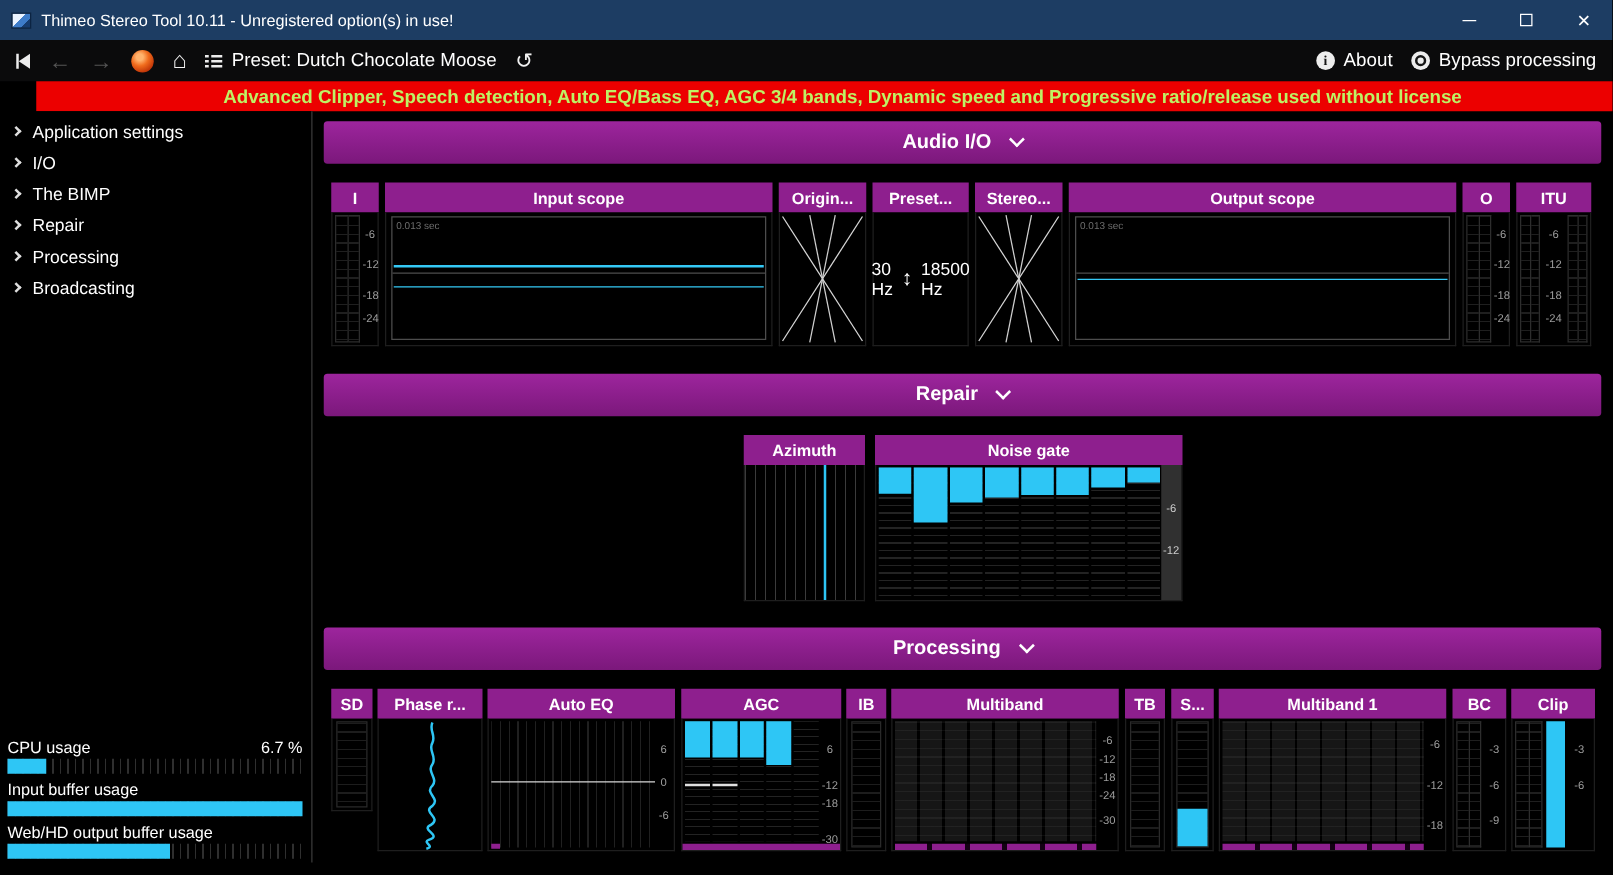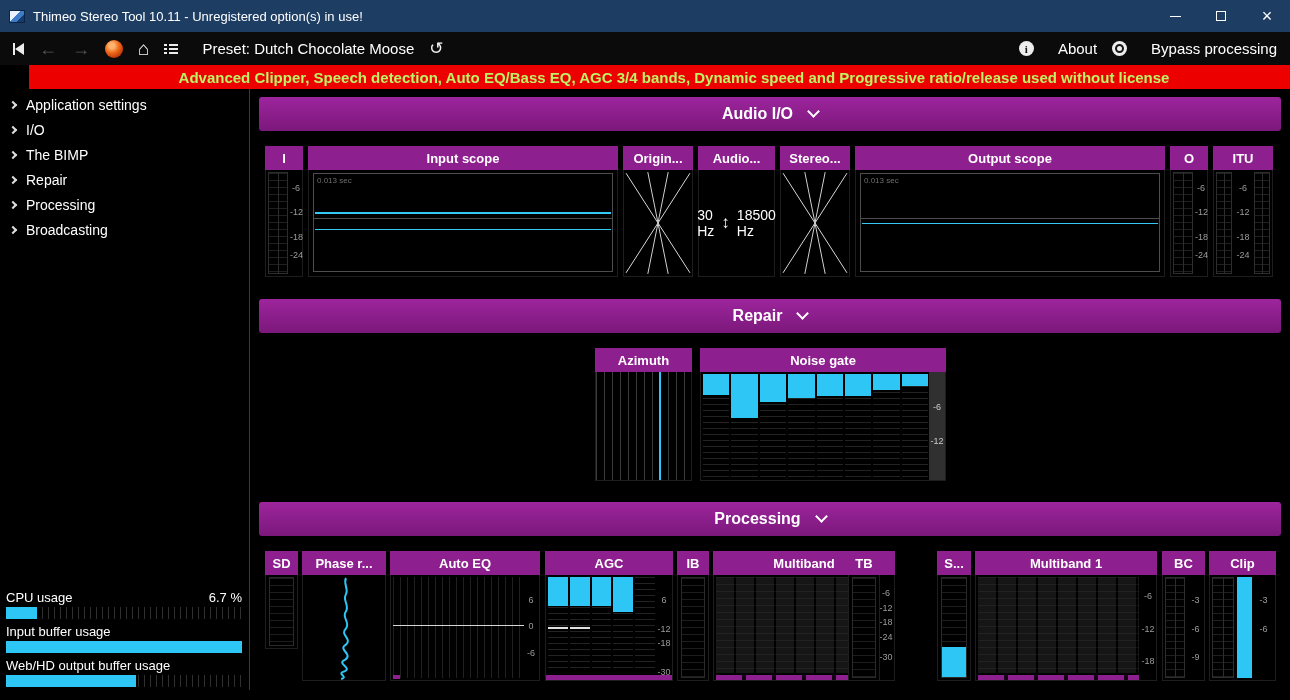--- a/index.html
+++ b/index.html
@@ -24,21 +24,21 @@
   .toolbar { position:absolute; left:0; top:32px; width:100%; height:33px; background:#0b0b0c;
              display:flex; align-items:center; padding:0 13px; gap:15px; }
   .tb-first { display:flex; align-items:center; }
   .tb-first .bar { width:2px; height:12px; background:#ececec; }
   .tb-first .tri { width:0; height:0; border-top:6px solid transparent; border-bottom:6px solid transparent;
                    border-right:9px solid #ececec; }
   .tb-arrow { font-size:18px; color:#565656; line-height:1; }
   .tb-logo { width:18px; height:18px; border-radius:50%;
              background:radial-gradient(circle at 38% 32%, #ffb36d 0 16%, #f06c1d 42%, #c23708 74%, #7c1d02 100%); }
   .tb-home { font-size:19px; color:#f2f2f2; line-height:1; }
-  .tb-group { display:flex; align-items:center; gap:24px; color:#fff; font-size:15px; }
+  .tb-group { display:flex; align-items:center; gap:7px; color:#fff; font-size:15px; }
   .preset-icon { width:14px; height:12px; }
   .tb-undo { font-size:17px; color:#f2f2f2; line-height:1; }
   .tb-spacer { flex:1; }
   .icon-info { width:15px; height:15px; border-radius:50%; background:#ededed; color:#161616; flex:none;
                font-size:11px; font-weight:bold; font-family:"Liberation Serif", serif;
                display:flex; align-items:center; justify-content:center; }
   .icon-bypass { width:15px; height:15px; border-radius:50%; background:#ededed; flex:none;
                  display:flex; align-items:center; justify-content:center; }
   .icon-bypass span { width:9px; height:9px; border:2px solid #161616; border-radius:50%; display:block; }
 
@@ -280,21 +280,21 @@
       <svg class="gsvg" viewBox="0 0 100 100" preserveAspectRatio="none">
         <line x1="3" y1="3" x2="97" y2="97" stroke="#d8d8d8" stroke-width="1" vector-effect="non-scaling-stroke"></line>
         <line x1="97" y1="3" x2="3" y2="97" stroke="#d8d8d8" stroke-width="1" vector-effect="non-scaling-stroke"></line>
         <line x1="35" y1="2" x2="65" y2="98" stroke="#cfcfcf" stroke-width="1" vector-effect="non-scaling-stroke"></line>
         <line x1="65" y1="2" x2="35" y2="98" stroke="#cfcfcf" stroke-width="1" vector-effect="non-scaling-stroke"></line>
       </svg>
     </div>
   </div>
 
   <div class="panel" style="left:698px; top:146px; width:77px; height:131px">
-    <div class="phead">Audio...</div>
+    <div class="phead">Preset...</div>
     <div class="pbody">
       <div class="bp">
         <span>30 Hz</span>
         <span class="rng">↕</span>
         <span>18500 Hz</span>
       </div>
     </div>
   </div>
 
   <div class="panel" style="left:780px; top:146px; width:70px; height:131px">
@@ -486,21 +486,21 @@
         <span class="ml" style="top:17%">-6</span>
         <span class="ml" style="top:31%">-12</span>
         <span class="ml" style="top:45%">-18</span>
         <span class="ml" style="top:59%">-24</span>
         <span class="ml" style="top:78%">-30</span>
       </div>
       <div class="mbstrip"></div>
     </div>
   </div>
 
-  <div class="panel" style="left:848px; top:551px; width:32px; height:130px">
+  <div class="panel" style="left:900px; top:551px; width:32px; height:130px">
     <div class="phead">TB</div>
     <div class="pbody">
         <div class="scol"></div>
       </div>
   </div>
 
   <div class="panel" style="left:937px; top:551px; width:34px; height:130px">
     <div class="phead">S...</div>
     <div class="pbody">
       <div class="scol">

